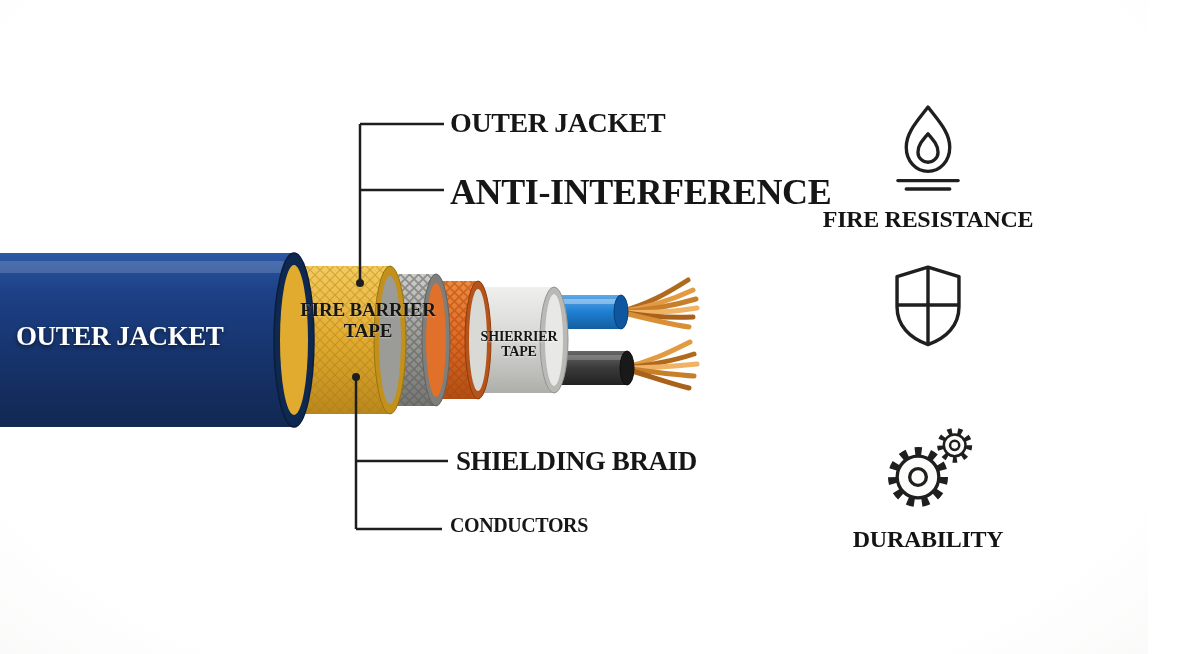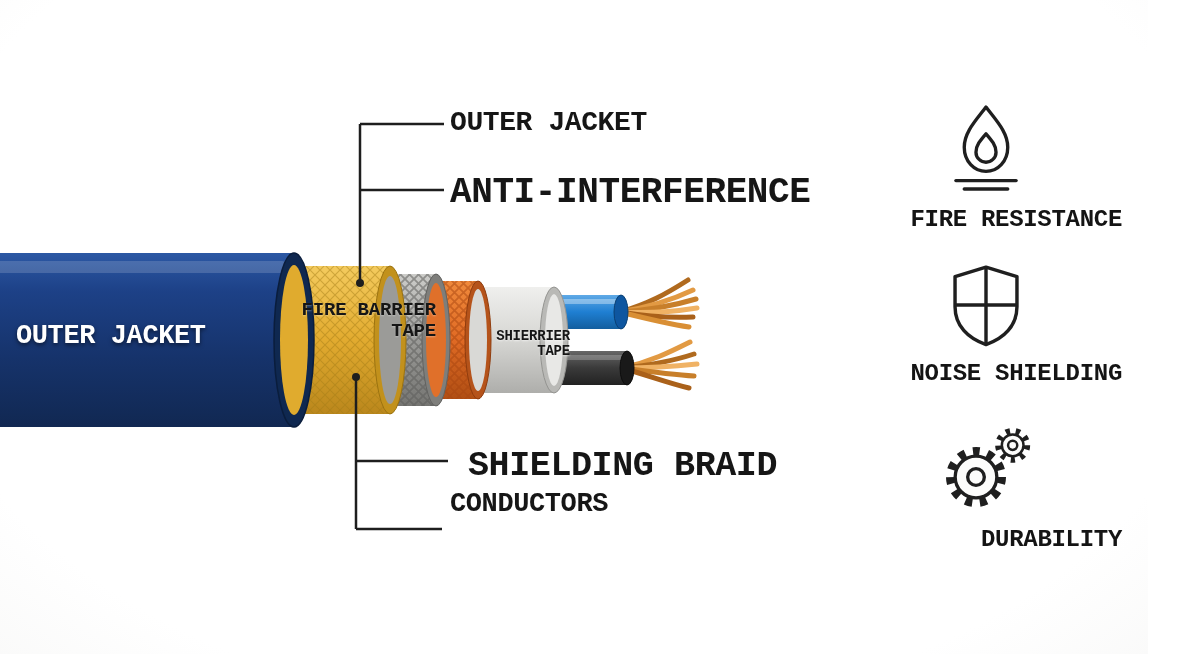--- a/index.html
+++ b/index.html
@@ -1,36 +1,36 @@
 <!DOCTYPE html>
 <html><head>
 <meta charset="utf-8">
 <style>
   html,body{margin:0;padding:0;background:#fff;}
   .stage{
     position:relative;width:1148px;height:654px;overflow:hidden;
     background:radial-gradient(115% 135% at 50% 42%, #ffffff 50%, #e9e9e7 100%);
-    font-family:Liberation Mono, monospace;
+    font-family:Liberation Serif, serif;
   }
   .art{position:absolute;left:0;top:0;width:1200px;height:654px;}
   .lbl{
     position:absolute;font-weight:700;color:#161616;
     letter-spacing:-0.4px;white-space:nowrap;line-height:1.1;
   }
-  .lbl.pre{white-space:pre-line;text-align:right;}
+  .lbl.pre{white-space:pre-line;text-align:center;}
   .callout-top-1{left:450px;top:108px;font-size:28px;}
   .callout-top-2{left:450px;top:173px;font-size:36px;}
-  .callout-bot-1{left:468px;top:447px;font-size:35px;}
-  .callout-bot-2{left:450px;top:490px;font-size:27px;text-align:center;}
+  .callout-bot-1{left:456px;top:447px;font-size:27px;}
+  .callout-bot-2{left:450px;top:514px;font-size:20px;text-align:center;}
   .jacket-lbl{left:16px;top:322px;font-size:27px;color:#ffffff;text-shadow:0 2px 4px rgba(0,0,0,.55);}
   .firebarrier-lbl{left:300px;top:300px;width:136px;font-size:19px;letter-spacing:-0.2px;
     text-shadow:0 1px 2px rgba(255,255,255,.35);}
   .shieldtape-lbl{left:468px;top:329px;width:102px;font-size:14px;letter-spacing:-0.2px;
     text-shadow:0 1px 2px rgba(255,255,255,.6);}
-  .feature{position:absolute;left:850px;width:272px;text-align:right;}
+  .feature{position:absolute;left:792px;width:272px;text-align:center;}
   .feature .ficon{display:block;margin:0 auto;}
   .feature .flabel{margin-top:12px;font-size:24px;font-weight:700;color:#141414;letter-spacing:-0.3px;}
   .feature-1{top:102px;}
   .feature-2{top:262px;}
   .feature-3{top:420px;}
 </style>
 </head>
 <body>
 
 <div class="stage">
@@ -179,21 +179,20 @@
     </svg>
     <div class="flabel">FIRE RESISTANCE</div>
   </div>
 
   <div class="feature feature-2">
     <svg class="ficon" width="86" height="86" viewBox="0 0 100 100" fill="none" stroke="#1f1f1f" stroke-width="4" stroke-linecap="round" stroke-linejoin="round">
       <path d="M50 6 L86 17 L86 52 C86 74 71 89 50 96 C29 89 14 74 14 52 L14 17 Z"></path>
       <line x1="50" y1="8" x2="50" y2="94"></line>
       <line x1="15" y1="50" x2="85" y2="50"></line>
     </svg>
-    <div class="flabel">NOISE SHIELDING</div>
   </div>
 
   <div class="feature feature-3">
     <svg class="ficon" width="100" height="94" viewBox="0 0 120 112" fill="none">
       <circle cx="48" cy="68" r="30" stroke="#1f1f1f" stroke-width="12" stroke-dasharray="8 9.1"></circle>
       <circle cx="48" cy="68" r="25" stroke="#1f1f1f" stroke-width="4" fill="#fcfcfb"></circle>
       <circle cx="48" cy="68" r="10" stroke="#1f1f1f" stroke-width="4"></circle>
       <circle cx="92" cy="30" r="17" stroke="#1f1f1f" stroke-width="8" stroke-dasharray="5 6.9"></circle>
       <circle cx="92" cy="30" r="13" stroke="#1f1f1f" stroke-width="3" fill="#fcfcfb"></circle>
       <circle cx="92" cy="30" r="5.5" stroke="#1f1f1f" stroke-width="3"></circle>

